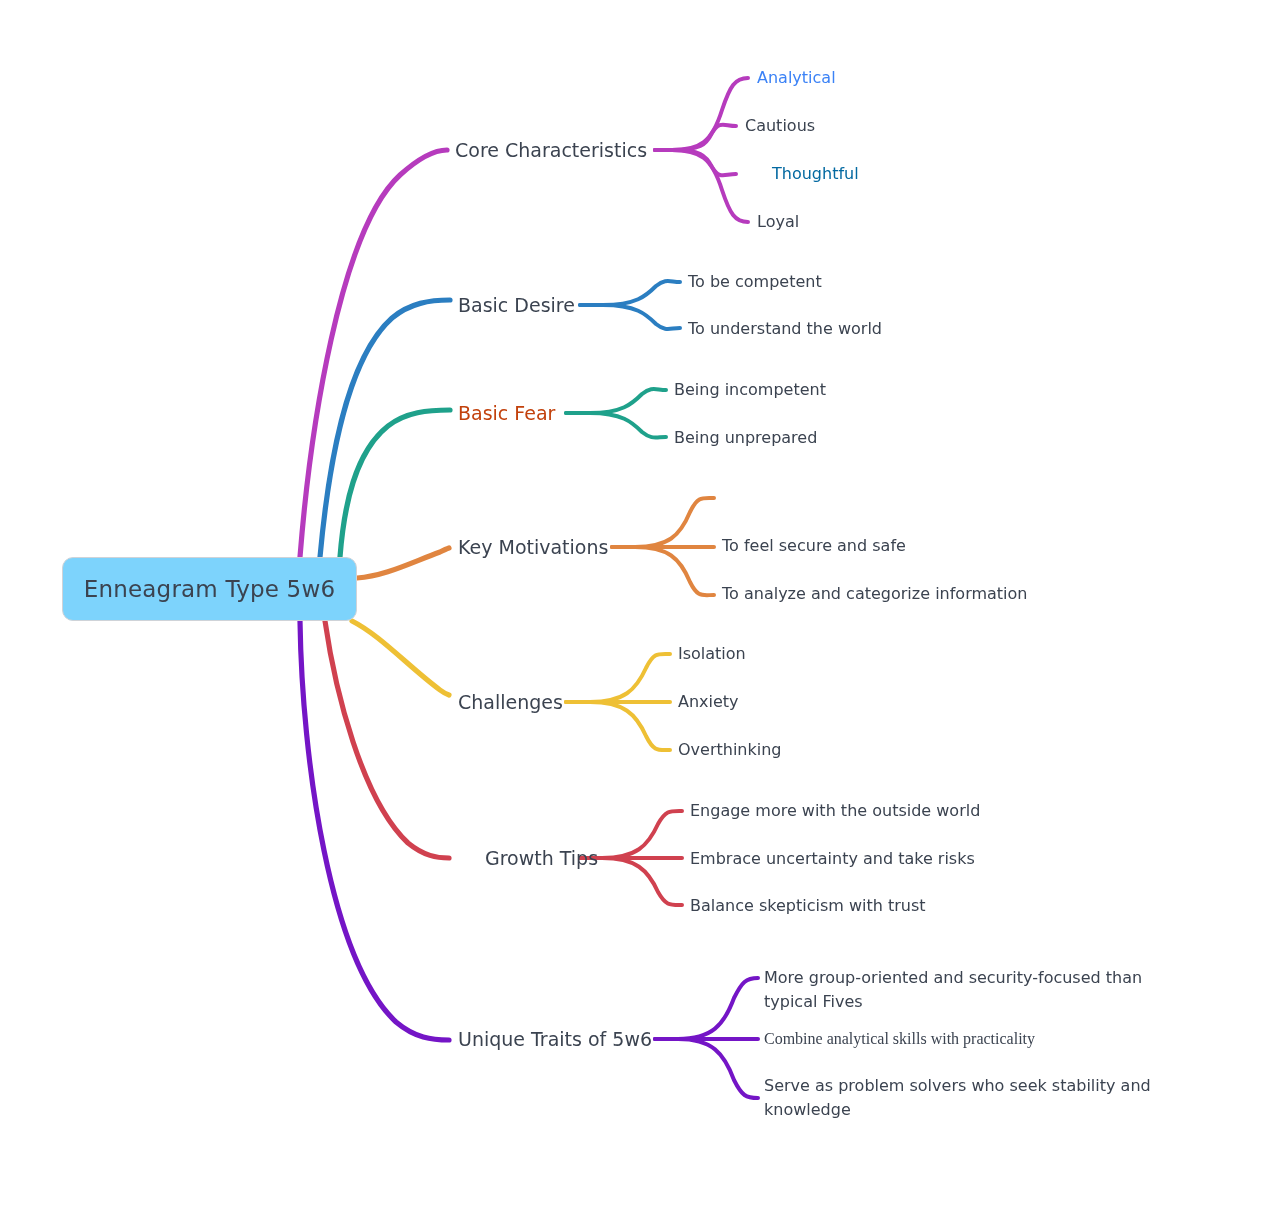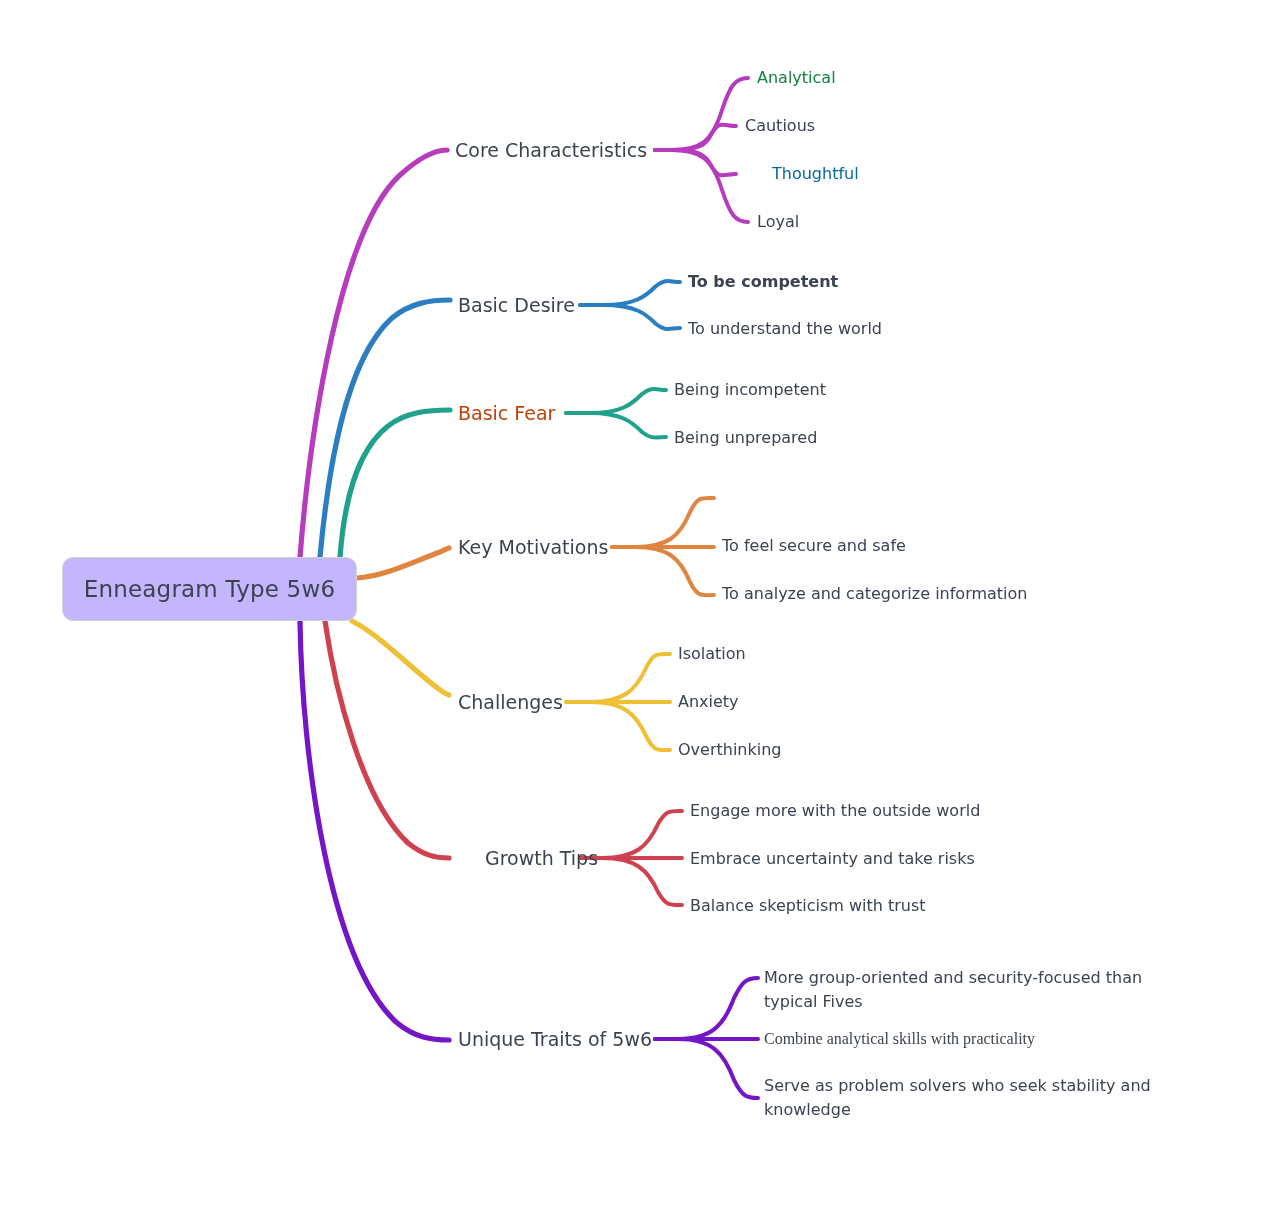--- a/index.html
+++ b/index.html
@@ -130,44 +130,44 @@
     <path class="edge edge-leaf" d="M 580,858 L 602,858 L 682,858" stroke="#d0414f"></path>
     <path class="edge edge-leaf" d="M 580,858 L 602,858 C 636,858 648,870 658,892 C 666,906 670,905 682,905" stroke="#d0414f"></path>
 
     <path class="edge edge-leaf" d="M 655,1039 L 678,1039 C 712,1039 724,1025 734,998 C 742,982 746,978 758,978" stroke="#7415c6"></path>
     <path class="edge edge-leaf" d="M 655,1039 L 678,1039 L 758,1039" stroke="#7415c6"></path>
     <path class="edge edge-leaf" d="M 655,1039 L 678,1039 C 712,1039 724,1053 734,1080 C 742,1096 746,1098 758,1098" stroke="#7415c6"></path>
   </svg>
 
   <div id="node-layer">
 
-    <div class="root-node" style="border-color: rgb(207, 211, 216); background: #c4b5fd;">
+    <div class="root-node" style="border-color: rgb(207, 211, 216); background: #7dd3fc;">
       <span class="root-label" style="color: rgb(59, 67, 80);">Enneagram Type 5w6</span>
     </div>
 
     <div class="branch-label" style="left: 455px; top: 150px; color: rgb(59, 67, 80);">Core Characteristics</div>
 
     <div class="branch-label" style="left: 458px; top: 305px; color: rgb(59, 67, 80);">Basic Desire</div>
 
     <div class="branch-label" style="left: 458px; top: 413px; color: #c2410c;">Basic Fear</div>
 
     <div class="branch-label" style="left: 458px; top: 547px; color: rgb(59, 67, 80);">Key Motivations</div>
 
     <div class="branch-label" style="left: 458px; top: 702px; color: rgb(59, 67, 80);">Challenges</div>
 
     <div class="branch-label" style="left: 458px; top: 858px; color: rgb(59, 67, 80); margin-left: 27px;">Growth Tips</div>
 
     <div class="branch-label" style="left: 458px; top: 1039px; color: rgb(59, 67, 80);">Unique Traits of 5w6</div>
 
-    <div class="leaf-label nowrap" style="left: 757px; top: 78px; color: #15803d;">Analytical</div>
+    <div class="leaf-label nowrap" style="left: 757px; top: 78px; color: #3b82f6;">Analytical</div>
     <div class="leaf-label nowrap" style="left: 745px; top: 126px; color: rgb(59, 67, 80);">Cautious</div>
     <div class="leaf-label nowrap" style="left: 745px; top: 174px; color: #0369a1; margin-left: 27px;">Thoughtful</div>
     <div class="leaf-label nowrap" style="left: 757px; top: 222px; color: rgb(59, 67, 80);">Loyal</div>
 
-    <div class="leaf-label nowrap" style="left: 688px; top: 282px; color: rgb(59, 67, 80); font-weight: bold;">To be competent</div>
+    <div class="leaf-label nowrap" style="left: 688px; top: 282px; color: rgb(59, 67, 80);">To be competent</div>
     <div class="leaf-label nowrap" style="left: 688px; top: 329px; color: rgb(59, 67, 80);">To understand the world</div>
 
     <div class="leaf-label nowrap" style="left: 674px; top: 390px; color: rgb(59, 67, 80);">Being incompetent</div>
     <div class="leaf-label nowrap" style="left: 674px; top: 438px; color: rgb(59, 67, 80);">Being unprepared</div>
 
     <div class="leaf-label nowrap" style="left: 722px; top: 546px; color: rgb(59, 67, 80);">To feel secure and safe</div>
     <div class="leaf-label nowrap" style="left: 722px; top: 594px; color: rgb(59, 67, 80);">To analyze and categorize information</div>
 
     <div class="leaf-label nowrap" style="left: 678px; top: 654px; color: rgb(59, 67, 80);">Isolation</div>
     <div class="leaf-label nowrap" style="left: 678px; top: 702px; color: rgb(59, 67, 80);">Anxiety</div>

